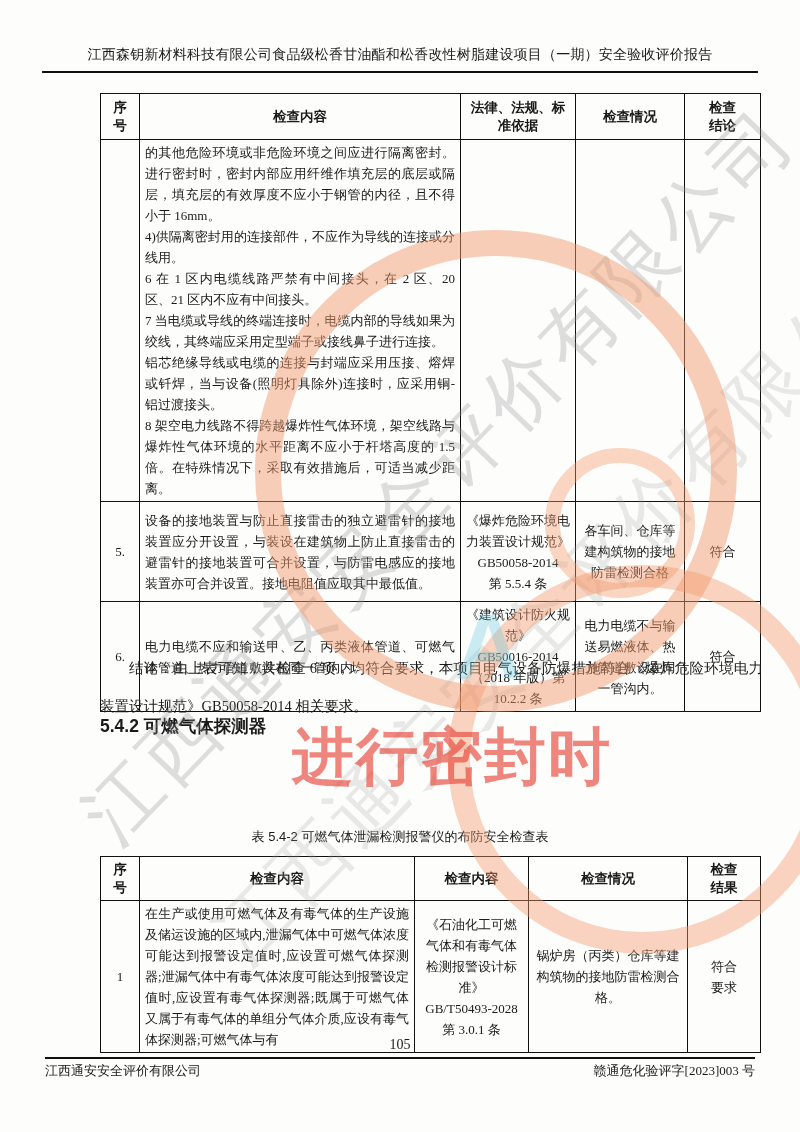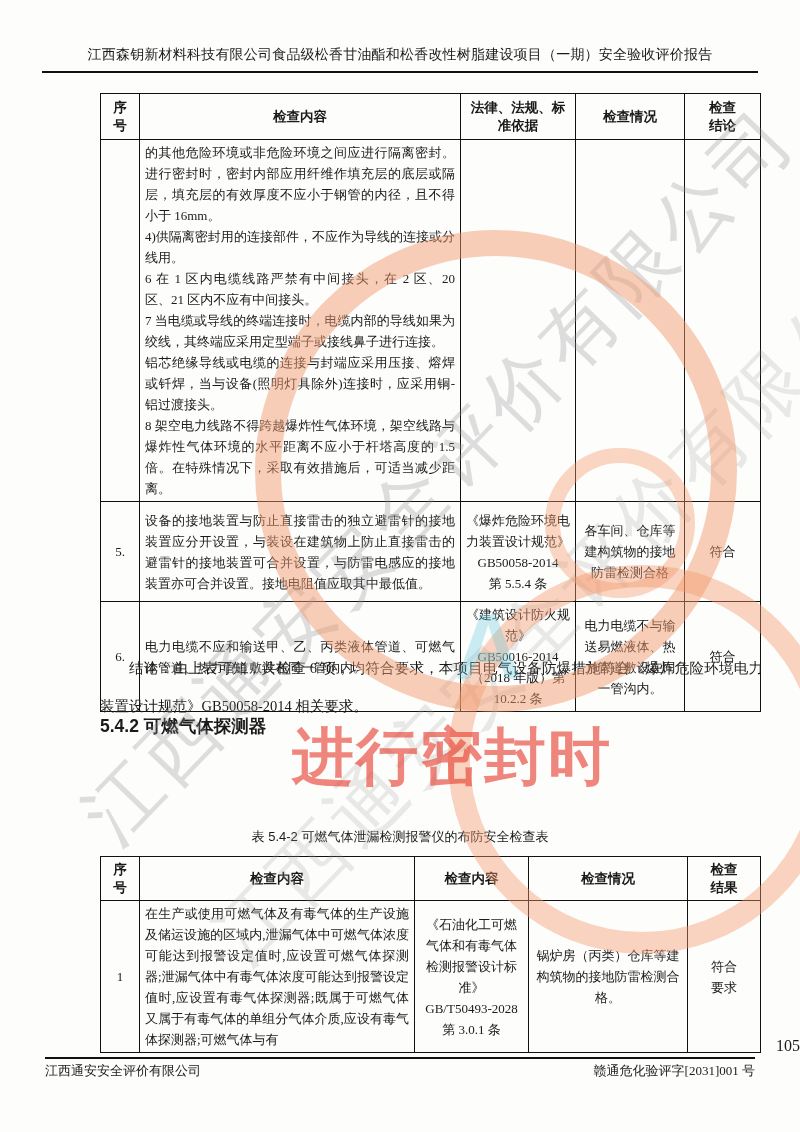--- a/index.html
+++ b/index.html
@@ -32,21 +32,21 @@
   
   .para{position:absolute;left:100px;width:663px;font-size:14.5px;line-height:38px;
     text-indent:2em;text-align:justify;margin:0;}
   .para-conclusion{top:649px;}
   .para-intro{top:749px;}
   .sec-heading{position:absolute;top:714px;left:100px;margin:0;
     font-family:Liberation Sans, sans-serif;font-size:17.5px;font-weight:bold;}
   .t2-caption{position:absolute;top:828px;left:0;width:100%;text-align:center;
     font-family:"Liberation Sans","DejaVu Sans",sans-serif;font-size:13px;font-weight:normal;}
   
-  .page-num{position:absolute;top:1037px;left:0;width:100%;text-align:right;font-size:16px;}
+  .page-num{position:absolute;top:1037px;left:0;width:100%;text-align:center;font-size:14px;}
   .footer-rule{position:absolute;top:1057px;left:45px;width:710px;height:1.5px;background:#111;}
   .doc-footer{position:absolute;top:1062px;left:45px;width:710px;font-size:13px;}
   .doc-footer .f-left{float:left;}
   .doc-footer .f-right{float:right;}
   
   .wm-layer{position:absolute;inset:0;pointer-events:none;z-index:5;}
   .wm-diag{position:absolute;white-space:nowrap;
     font-family:"Liberation Sans","DejaVu Sans",sans-serif;
     font-size:76px;letter-spacing:6px;color:rgba(150,150,150,0.30);
     transform:rotate(-46deg);}
@@ -168,21 +168,21 @@
         <td class="cell-center">符合
 要求</td>
       </tr>
     </tbody>
   </table>
 
   <div class="page-num">105</div>
   <div class="footer-rule"></div>
   <div class="doc-footer">
     <span class="f-left">江西通安安全评价有限公司</span>
-    <span class="f-right">赣通危化验评字[2031]001 号</span>
+    <span class="f-right">赣通危化验评字[2023]003 号</span>
   </div>
 
   <div class="wm-layer">
     <div class="wm-diag wm-diag-1">江西通安安全评价有限公司</div>
     <div class="wm-diag wm-diag-2">江西通安安全评价有限公司</div>
     <div class="wm-ring wm-ring-a"></div>
     <div class="wm-ring wm-ring-a2"></div>
     <div class="wm-ring wm-ring-b"></div>
     <div class="wm-logo-2">A</div>
     <div class="wm-red">进行密封时</div>

